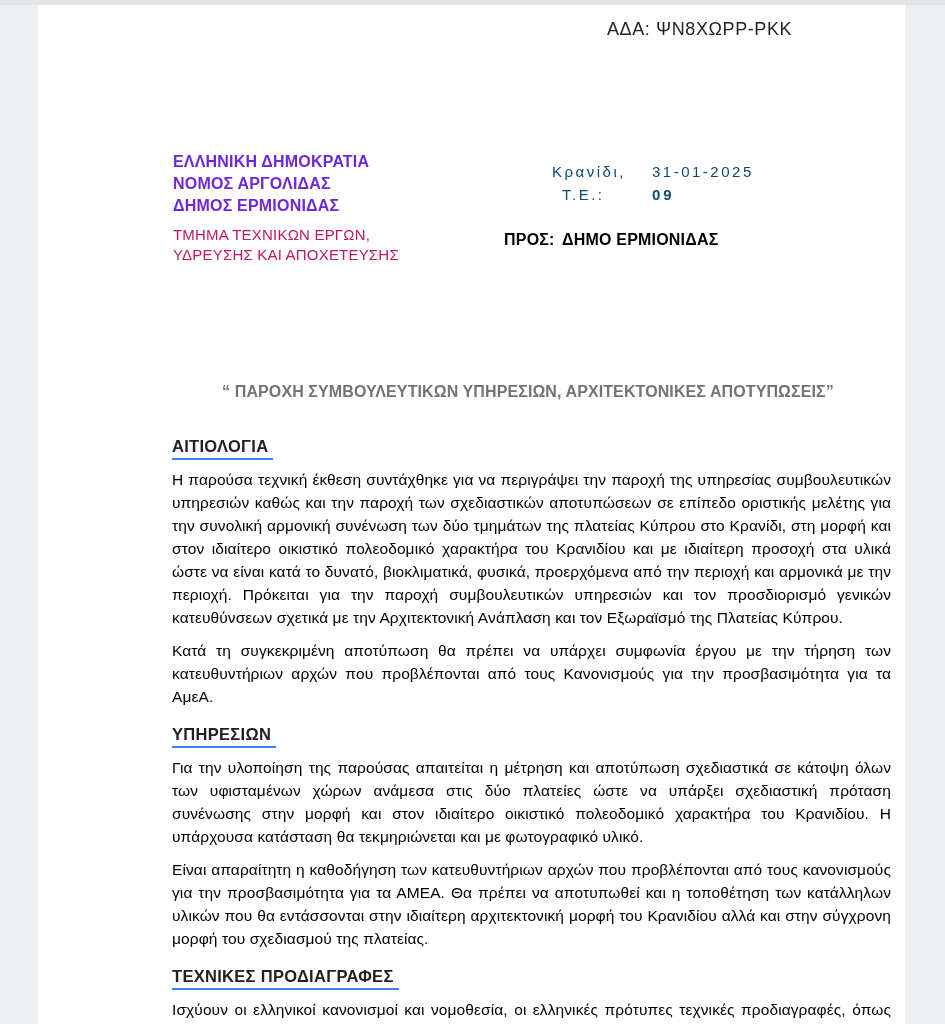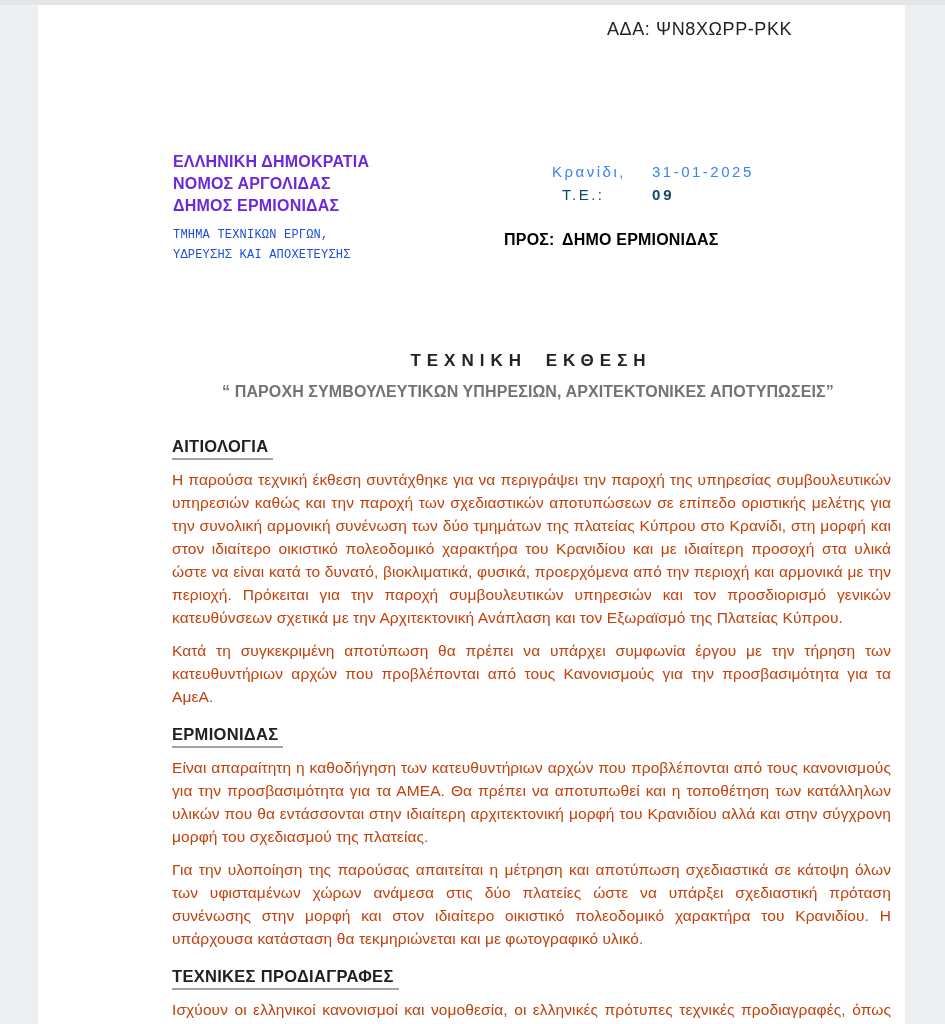--- a/index.html
+++ b/index.html
@@ -45,33 +45,32 @@
   .org-line {
     font-weight: bold;
     font-size: 16px;
     line-height: 22px;
     color: #6d28d9;
     letter-spacing: 0.2px;
     white-space: nowrap;
   }
   .dept-block { margin-top: 8px; }
   .dept-line {
-    font-size: 12px;
+    font-size: 15px;
     line-height: 20px;
-    color: #1d4ed8;
+    color: #be185d;
     letter-spacing: 0.2px;
     white-space: nowrap;
-    font-family: Liberation Mono, monospace;
   }
   .row-place, .row-ref, .row-to {
     position: absolute;
     white-space: nowrap;
     font-size: 15px;
   }
-  .row-place { left: 514px; top: 158px; letter-spacing: 2.5px; color: #3b82f6; }
+  .row-place { left: 514px; top: 158px; letter-spacing: 2.5px; color: #0c4a6e; }
   .row-ref   { left: 524px; top: 181px; letter-spacing: 2.5px; color: #0c4a6e; }
   .row-place .rval { position: absolute; left: 100px; top: 0; letter-spacing: 2.5px; }
   .row-ref   .rval { position: absolute; left: 90px;  top: 0; font-weight: bold; letter-spacing: 3px; }
   .row-to {
     left: 466px; top: 226px;
     font-weight: bold;
     font-size: 16px;
     color: #000000;
     letter-spacing: 0.2px;
   }
@@ -111,30 +110,30 @@
     font-weight: bold;
     font-size: 16.5px;
     color: #202124;
     letter-spacing: 0.3px;
     margin: 0;
     padding: 0;
     line-height: 22px;
   }
   .section-heading .hu {
     display: inline-block;
-    border-bottom: 2px solid #a3a3a3;
+    border-bottom: 2px solid #3b82f6;
     padding-bottom: 1px;
     padding-right: 5px;
   }
   .para {
     margin: 8px 0 10px 0;
     font-size: 15.5px;
     line-height: 23px;
     text-align: justify;
-    color: #c2410c;
+    color: #000000;
     letter-spacing: 0.1px;
   }
   .gap-md { margin-top: 15px; }
 </style>
 </head>
 <body>
 
 <div class="top-strip"></div>
 
 <div class="page">
@@ -159,36 +158,35 @@
   <div class="row-ref">
     <span>Τ.Ε.:</span>
     <span class="rval">09</span>
   </div>
 
   <div class="row-to">
     <span>ΠΡΟΣ:</span>
     <span class="rval">ΔΗΜΟ ΕΡΜΙΟΝΙΔΑΣ</span>
   </div>
 
-  <div class="doc-title">ΤΕΧΝΙΚΗ ΕΚΘΕΣΗ</div>
   <div class="doc-subtitle">“ ΠΑΡΟΧΗ ΣΥΜΒΟΥΛΕΥΤΙΚΩΝ ΥΠΗΡΕΣΙΩΝ, ΑΡΧΙΤΕΚΤΟΝΙΚΕΣ ΑΠΟΤΥΠΩΣΕΙΣ”</div>
 
   <div class="body-text">
 
     <div class="section-heading">
       <span class="hu">ΑΙΤΙΟΛΟΓΙΑ</span>
     </div>
     <p class="para">Η παρούσα τεχνική έκθεση συντάχθηκε για να περιγράψει την παροχή της υπηρεσίας συμβουλευτικών υπηρεσιών καθώς και την παροχή των σχεδιαστικών αποτυπώσεων σε επίπεδο οριστικής μελέτης για την συνολική αρμονική συνένωση των δύο τμημάτων της πλατείας Κύπρου στο Κρανίδι, στη μορφή και στον ιδιαίτερο οικιστικό πολεοδομικό χαρακτήρα του Κρανιδίου και με ιδιαίτερη προσοχή στα υλικά ώστε να είναι κατά το δυνατό, βιοκλιματικά, φυσικά, προερχόμενα από την περιοχή και αρμονικά με την περιοχή. Πρόκειται για την παροχή συμβουλευτικών υπηρεσιών και τον προσδιορισμό γενικών κατευθύνσεων σχετικά με την Αρχιτεκτονική Ανάπλαση και τον Εξωραϊσμό της Πλατείας Κύπρου.</p>
     <p class="para">Κατά τη συγκεκριμένη αποτύπωση θα πρέπει να υπάρχει συμφωνία έργου με την τήρηση των κατευθυντήριων αρχών που προβλέπονται από τους Κανονισμούς για την προσβασιμότητα για τα ΑμεΑ.</p>
 
     <div class="section-heading gap-md">
-      <span class="hu">ΕΡΜΙΟΝΙΔΑΣ</span>
+      <span class="hu">ΥΠΗΡΕΣΙΩΝ</span>
     </div>
+    <p class="para">Για την υλοποίηση της παρούσας απαιτείται η μέτρηση και αποτύπωση σχεδιαστικά σε κάτοψη όλων των υφισταμένων χώρων ανάμεσα στις δύο πλατείες ώστε να υπάρξει σχεδιαστική πρόταση συνένωσης στην μορφή και στον ιδιαίτερο οικιστικό πολεοδομικό χαρακτήρα του Κρανιδίου. Η υπάρχουσα κατάσταση θα τεκμηριώνεται και με φωτογραφικό υλικό.</p>
     <p class="para">Είναι απαραίτητη η καθοδήγηση των κατευθυντήριων αρχών που προβλέπονται από τους κανονισμούς για την προσβασιμότητα για τα ΑΜΕΑ. Θα πρέπει να αποτυπωθεί και η τοποθέτηση των κατάλληλων υλικών που θα εντάσσονται στην ιδιαίτερη αρχιτεκτονική μορφή του Κρανιδίου αλλά και στην σύγχρονη μορφή του σχεδιασμού της πλατείας.</p>
-    <p class="para">Για την υλοποίηση της παρούσας απαιτείται η μέτρηση και αποτύπωση σχεδιαστικά σε κάτοψη όλων των υφισταμένων χώρων ανάμεσα στις δύο πλατείες ώστε να υπάρξει σχεδιαστική πρόταση συνένωσης στην μορφή και στον ιδιαίτερο οικιστικό πολεοδομικό χαρακτήρα του Κρανιδίου. Η υπάρχουσα κατάσταση θα τεκμηριώνεται και με φωτογραφικό υλικό.</p>
 
     <div class="section-heading gap-md">
       <span class="hu">ΤΕΧΝΙΚΕΣ ΠΡΟΔΙΑΓΡΑΦΕΣ</span>
     </div>
     <p class="para">Ισχύουν οι ελληνικοί κανονισμοί και νομοθεσία, οι ελληνικές πρότυπες τεχνικές προδιαγραφές, όπως ισχύουν σήμερα και όλες οι πρότυπες προδιαγραφές, κανονισμοί, πρότυπα (εθνικές ή/και κοινοτικές) και νομοθεσία (εθνική ή/και κοινοτική) και συνθήκες (διεθνείς ή/και κοινοτικές) σχετικές με το αντικείμενο της παρούσας.</p>
 
   </div>
 
 </div>
 

